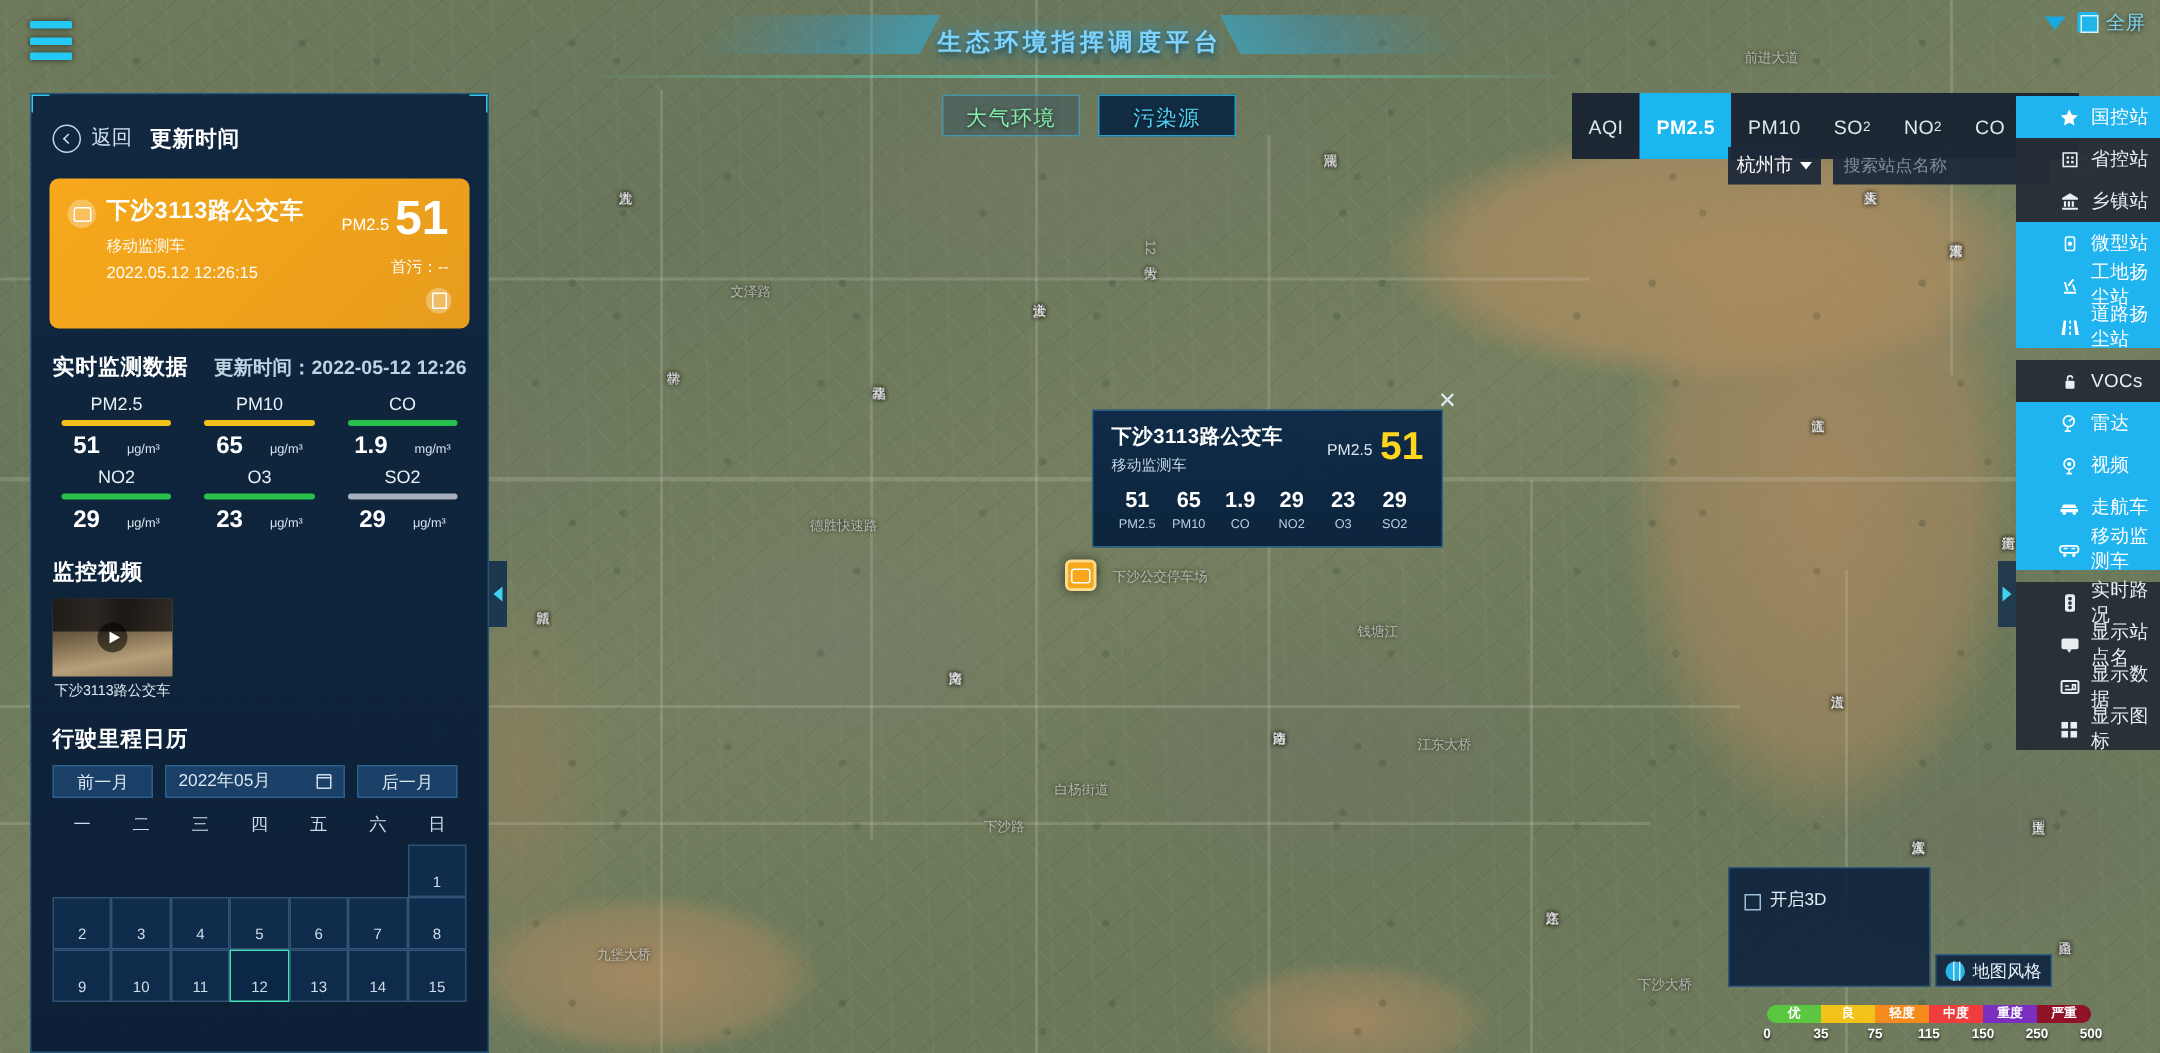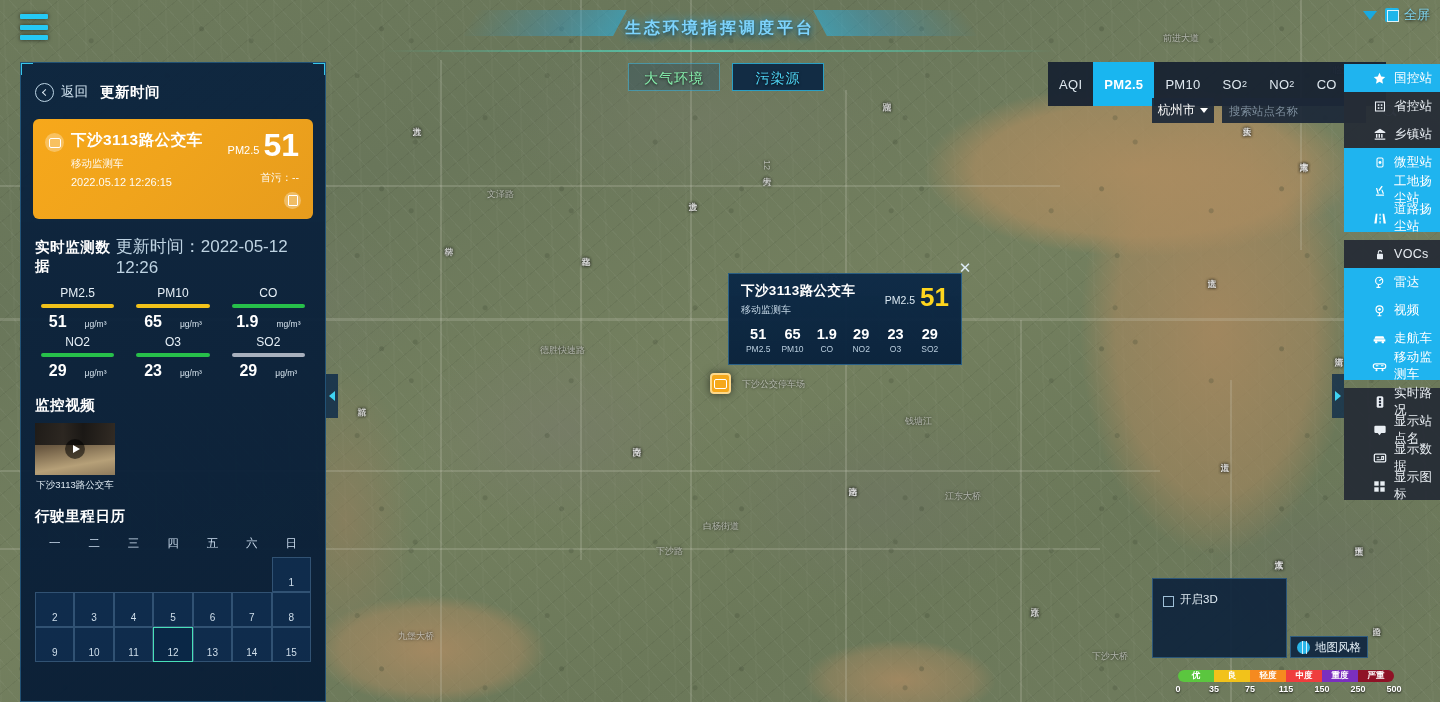--- a/index.html
+++ b/index.html
@@ -177,21 +177,21 @@
   #st-right .row2{ font-size:10.5px; color:rgba(255,255,255,.95); margin-top:10px; }
   #st-badge{
     position:absolute; right:12px; bottom:10px; width:17px;height:17px;border-radius:50%;
     background:rgba(255,255,255,.32); display:flex;align-items:center;justify-content:center; cursor:pointer;
   }
   #st-badge::before{ content:""; width:8px;height:9px;border:1.5px solid #fff;border-radius:1px; }
 
   
   .sec-head{ display:flex; align-items:baseline; padding:0 14px; margin-top:16px; }
   .sec-head h3{ font-size:14.5px; color:#fff; font-weight:bold; letter-spacing:.6px; }
-  .sec-head .upd{ margin-left:auto; font-size:17px; color:#bed3e2; }
+  .sec-head .upd{ margin-left:auto; font-size:13px; color:#bed3e2;font-weight:bold; }
 
   
   #metrics{ display:grid; grid-template-columns:repeat(3,1fr); gap:4px 6px; padding:8px 12px 0 12px; }
   .metric{ text-align:center; }
   .metric .m-name{ font-size:12px; color:#e7f0f7; margin-bottom:4px; }
   .metric .m-bar{ height:4px; border-radius:2px; margin:0 8px 5px 8px; }
   .metric .m-val{ font-size:16px; font-weight:bold; color:#fff; }
   .metric .m-unit{ font-size:8.5px; color:#d6e3ed; font-weight:normal; margin-left:18px; }
 
   
@@ -497,20 +497,28 @@
   <div id="video-wrap">
     <div id="video-thumb">
       <div id="video-play"></div>
     </div>
     <div id="video-cap">下沙3113路公交车</div>
   </div>
 
   <div class="sec-head">
     <h3>行驶里程日历</h3>
   </div>
+  <div id="cal-controls">
+    <div class="cal-btn" id="cal-prev">前一月</div>
+    <div class="cal-btn" id="cal-month">
+      <span>2022年05月</span>
+      <span class="cal-ico"></span>
+    </div>
+    <div class="cal-btn" id="cal-next">后一月</div>
+  </div>
   <div id="cal-weekdays">
       <div>一</div>
       <div>二</div>
       <div>三</div>
       <div>四</div>
       <div>五</div>
       <div>六</div>
       <div>日</div>
     </div>
   <div id="cal-grid">

